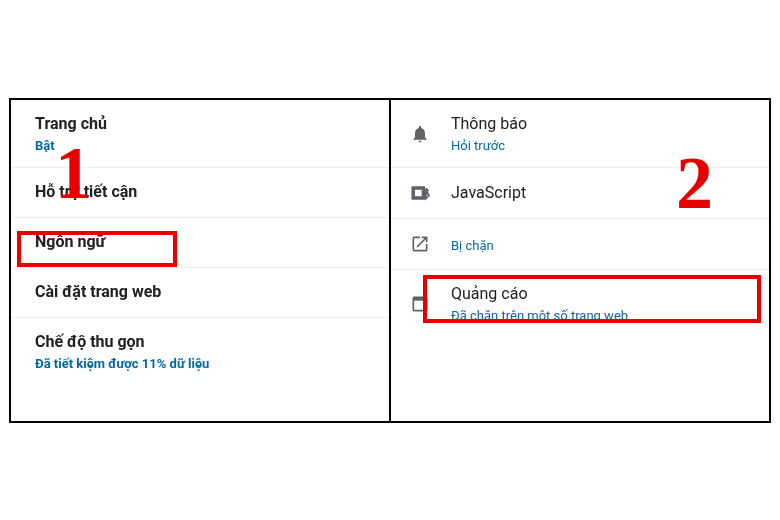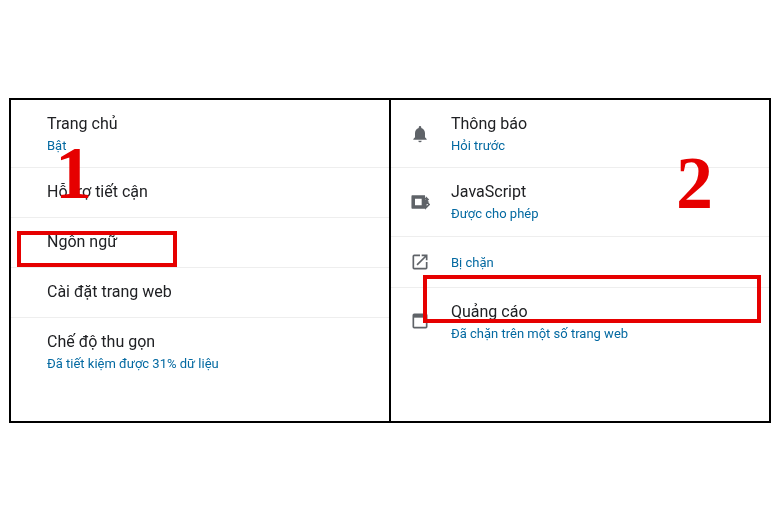--- a/index.html
+++ b/index.html
@@ -22,21 +22,21 @@
   }
   .pane-left { border-right: 2px solid #000; }
   .row {
     padding: 14px 16px 14px 18px;
     border-bottom: 1px solid #eee;
     display: flex;
     align-items: center;
     gap: 20px;
     position: relative;
   }
-  .pane-left .row { padding-left: 36px; }
+  .pane-left .row { padding-left: 24px; font-weight: bold; }
   .title {
     font-size: 16px;
     color: #202124;
     line-height: 1.3;
   }
   .sub {
     font-size: 13px;
     color: #0369a1;
     margin-top: 3px;
     line-height: 1.2;
@@ -101,21 +101,21 @@
 
     <div class="row">
       <div class="texts">
         <div class="title">Cài đặt trang web</div>
       </div>
     </div>
 
     <div class="row" style="border-bottom:none">
       <div class="texts">
         <div class="title">Chế độ thu gọn</div>
-        <div class="sub">Đã tiết kiệm được 31% dữ liệu</div>
+        <div class="sub">Đã tiết kiệm được 11% dữ liệu</div>
       </div>
     </div>
 
     <div class="hl hl1"></div>
     <div class="num num1">1</div>
   </div>
 
   <div class="pane">
 
     <div class="row">
@@ -134,21 +134,20 @@
       <span class="icon">
         <svg viewBox="0 0 24 24">
             <path d="M3 5h14v14H3V5zm2 2v10h10V7H5zm14 4l4 4-4 4v-8z" fill="none" stroke="#5f6368" stroke-width="2"></path>
             <path d="M19 9h-2V7h2V5l4 4-4 4v-2h0z" fill="#5f6368"></path>
             <rect x="3" y="6" width="14" height="12" fill="none" stroke="#5f6368" stroke-width="2"></rect>
             <path d="M17 10l4 2-4 2" fill="none" stroke="#5f6368" stroke-width="2"></path>
           </svg>
       </span>
       <div class="texts">
         <div class="title">JavaScript</div>
-        <div class="sub">Được cho phép</div>
       </div>
     </div>
 
     <div class="row">
       <span class="icon">
         <svg viewBox="0 0 24 24">
             <path d="M19 19H5V5h7V3H5a2 2 0 0 0-2 2v14a2 2 0 0 0 2 2h14a2 2 0 0 0 2-2v-7h-2v7zM14 3v2h3.59L7.76 14.83l1.41 1.41L19 6.41V10h2V3h-7z"></path>
           </svg>
       </span>
       <div class="texts">

